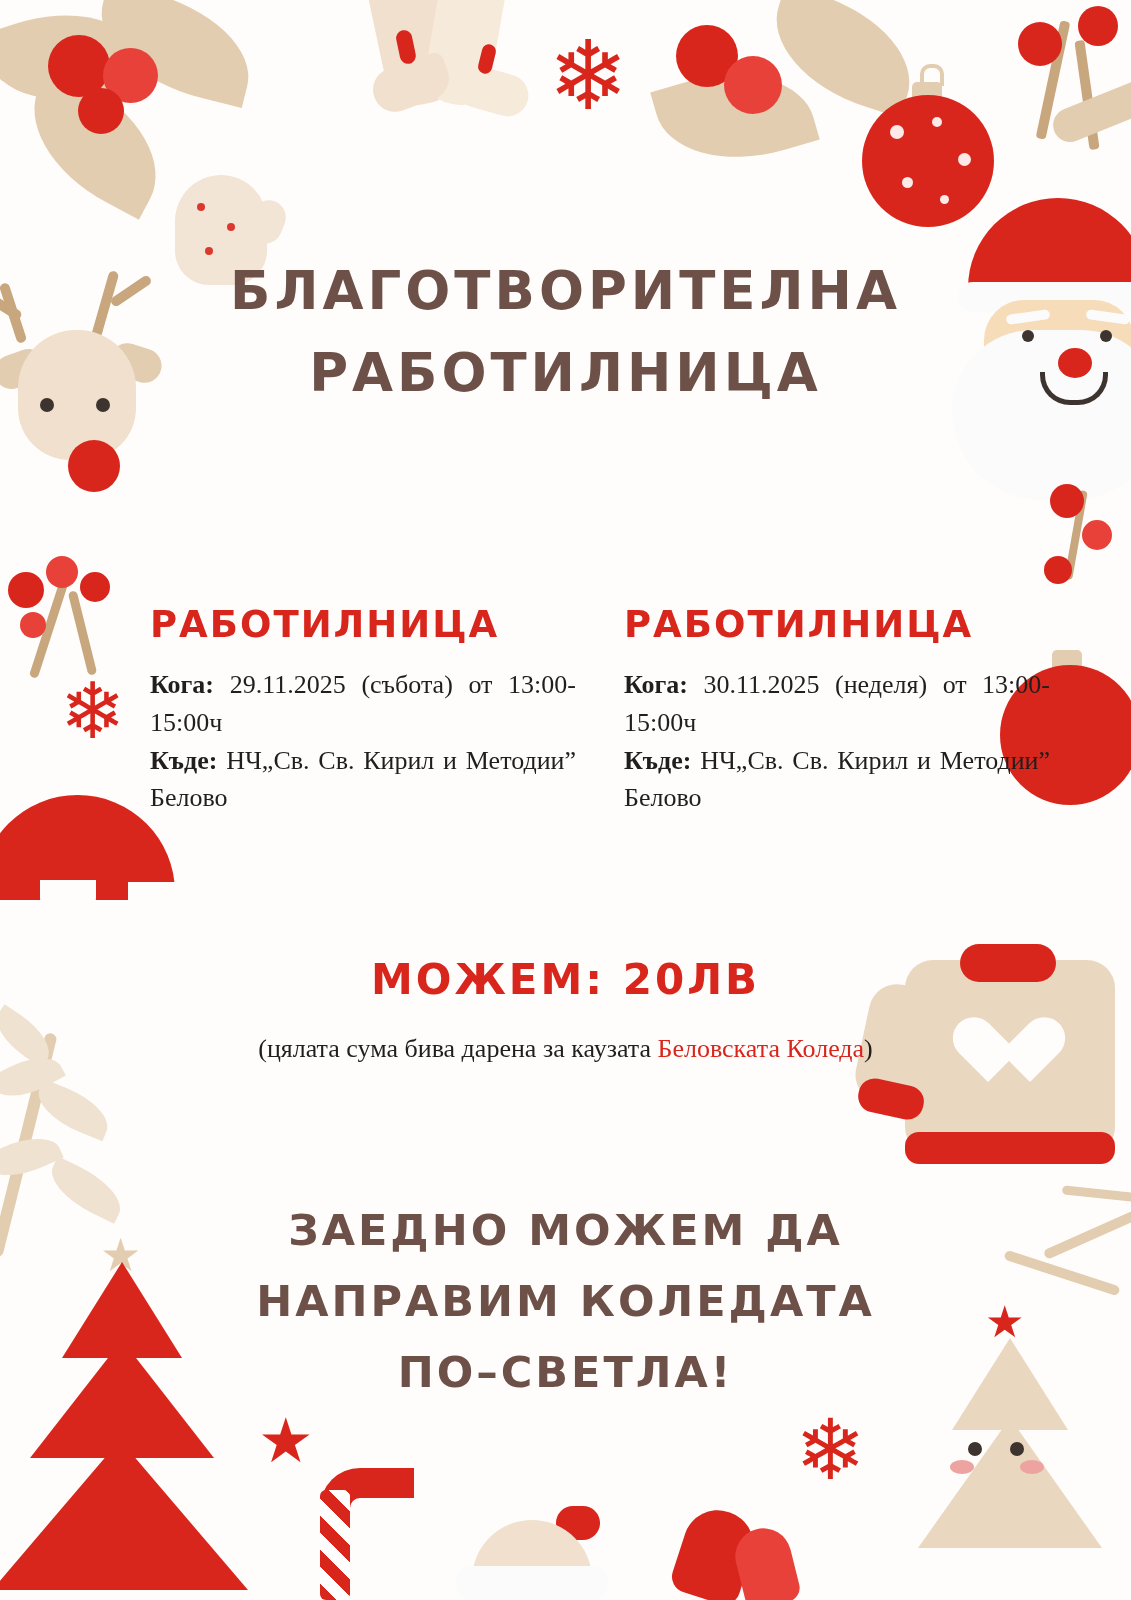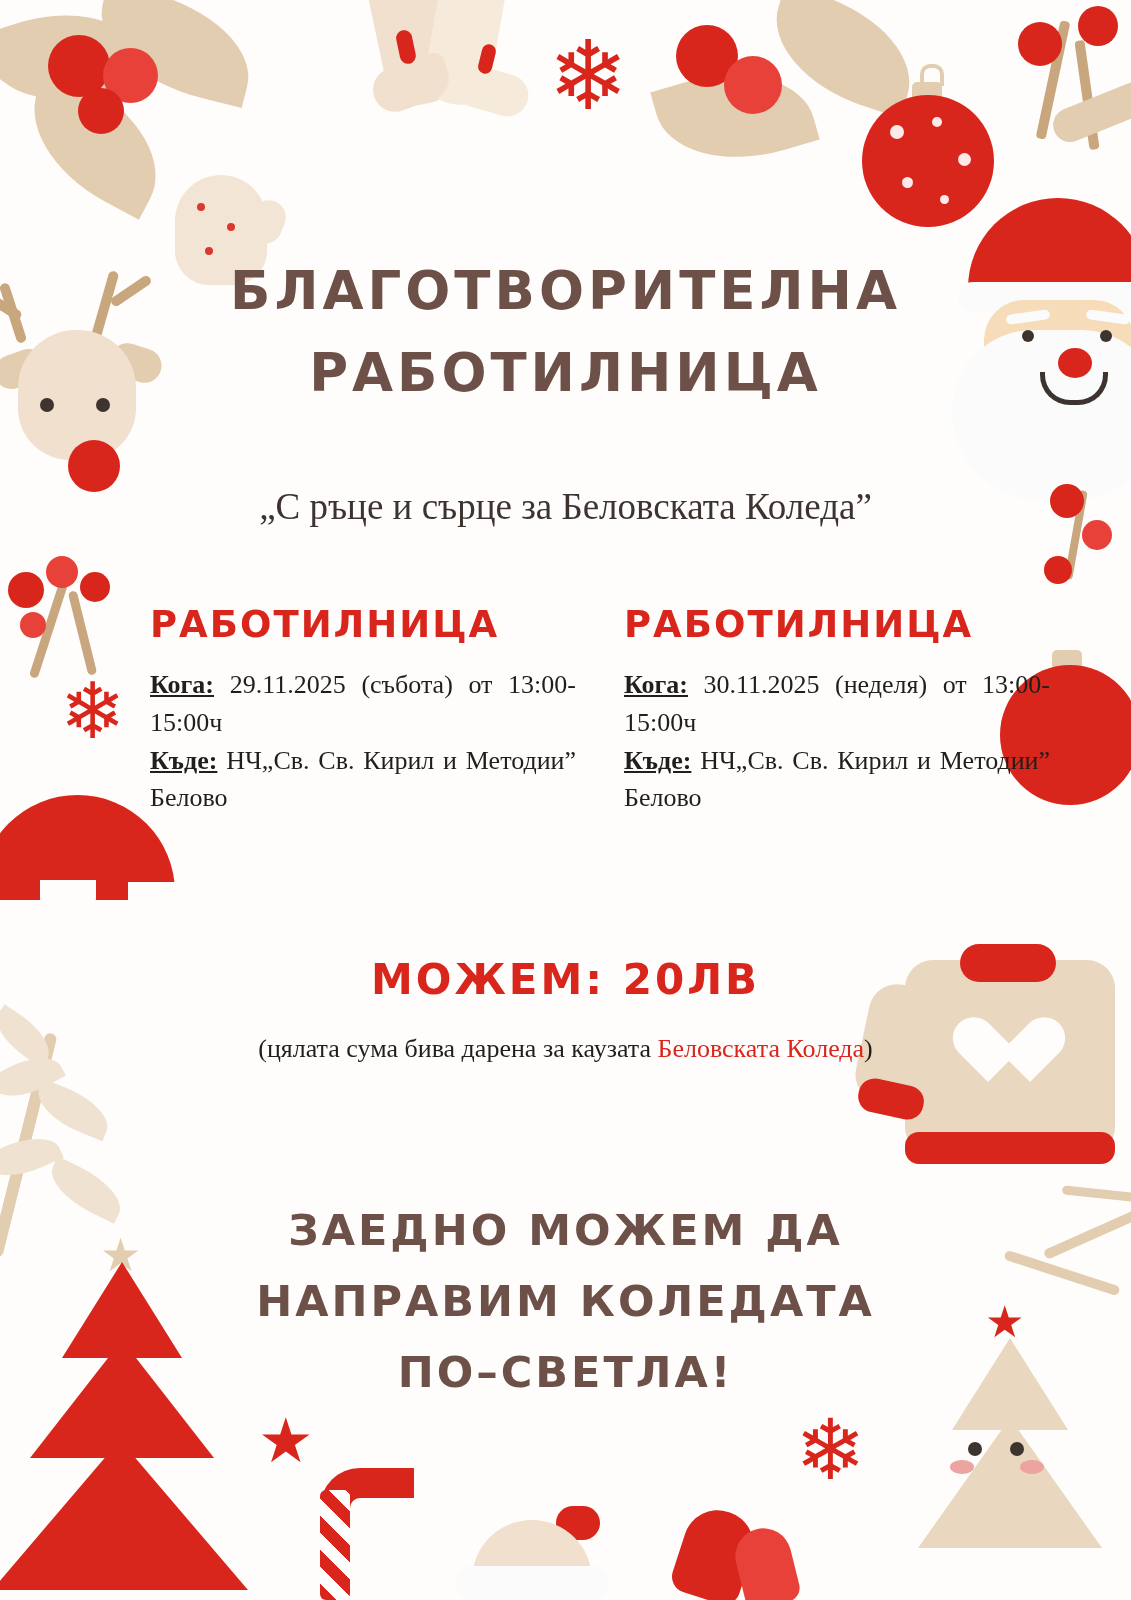--- a/index.html
+++ b/index.html
@@ -100,21 +100,21 @@
     text-transform: uppercase;
   }
   .col-body {
     margin-top: 12px;
     font-family: "Liberation Serif", serif;
     font-size: 26px;
     line-height: 1.45;
     color: #221e1c;
     text-align: justify;
   }
-  .col-body b { font-weight: 700; text-decoration: underline; }
+  .col-body b { font-weight: 700; }
 
   .fee {
     position: absolute;
     top: 955px;
     left: 0;
     width: 100%;
     text-align: center;
     font-family: "DejaVu Sans", sans-serif;
     font-weight: 700;
     font-size: 42px;
@@ -440,21 +440,20 @@
     <div class="deco" id="bh-brim"></div>
   </div>
 
   <div class="content">
 
     <div class="title-block">
       <div class="title-line">БЛАГОТВОРИТЕЛНА</div>
       <div class="title-line">РАБОТИЛНИЦА</div>
     </div>
 
-    <div class="subtitle">„С ръце и сърце за Беловската Коледа”</div>
 
     <div class="columns">
 
       <div class="col">
         <div class="col-head">
           <div>РАБОТИЛНИЦА</div>
         </div>
         <div class="col-body">
           <span><b>Кога:</b>
           <span>29.11.2025 (събота) от 13:00-15:00ч</span></span><br>

